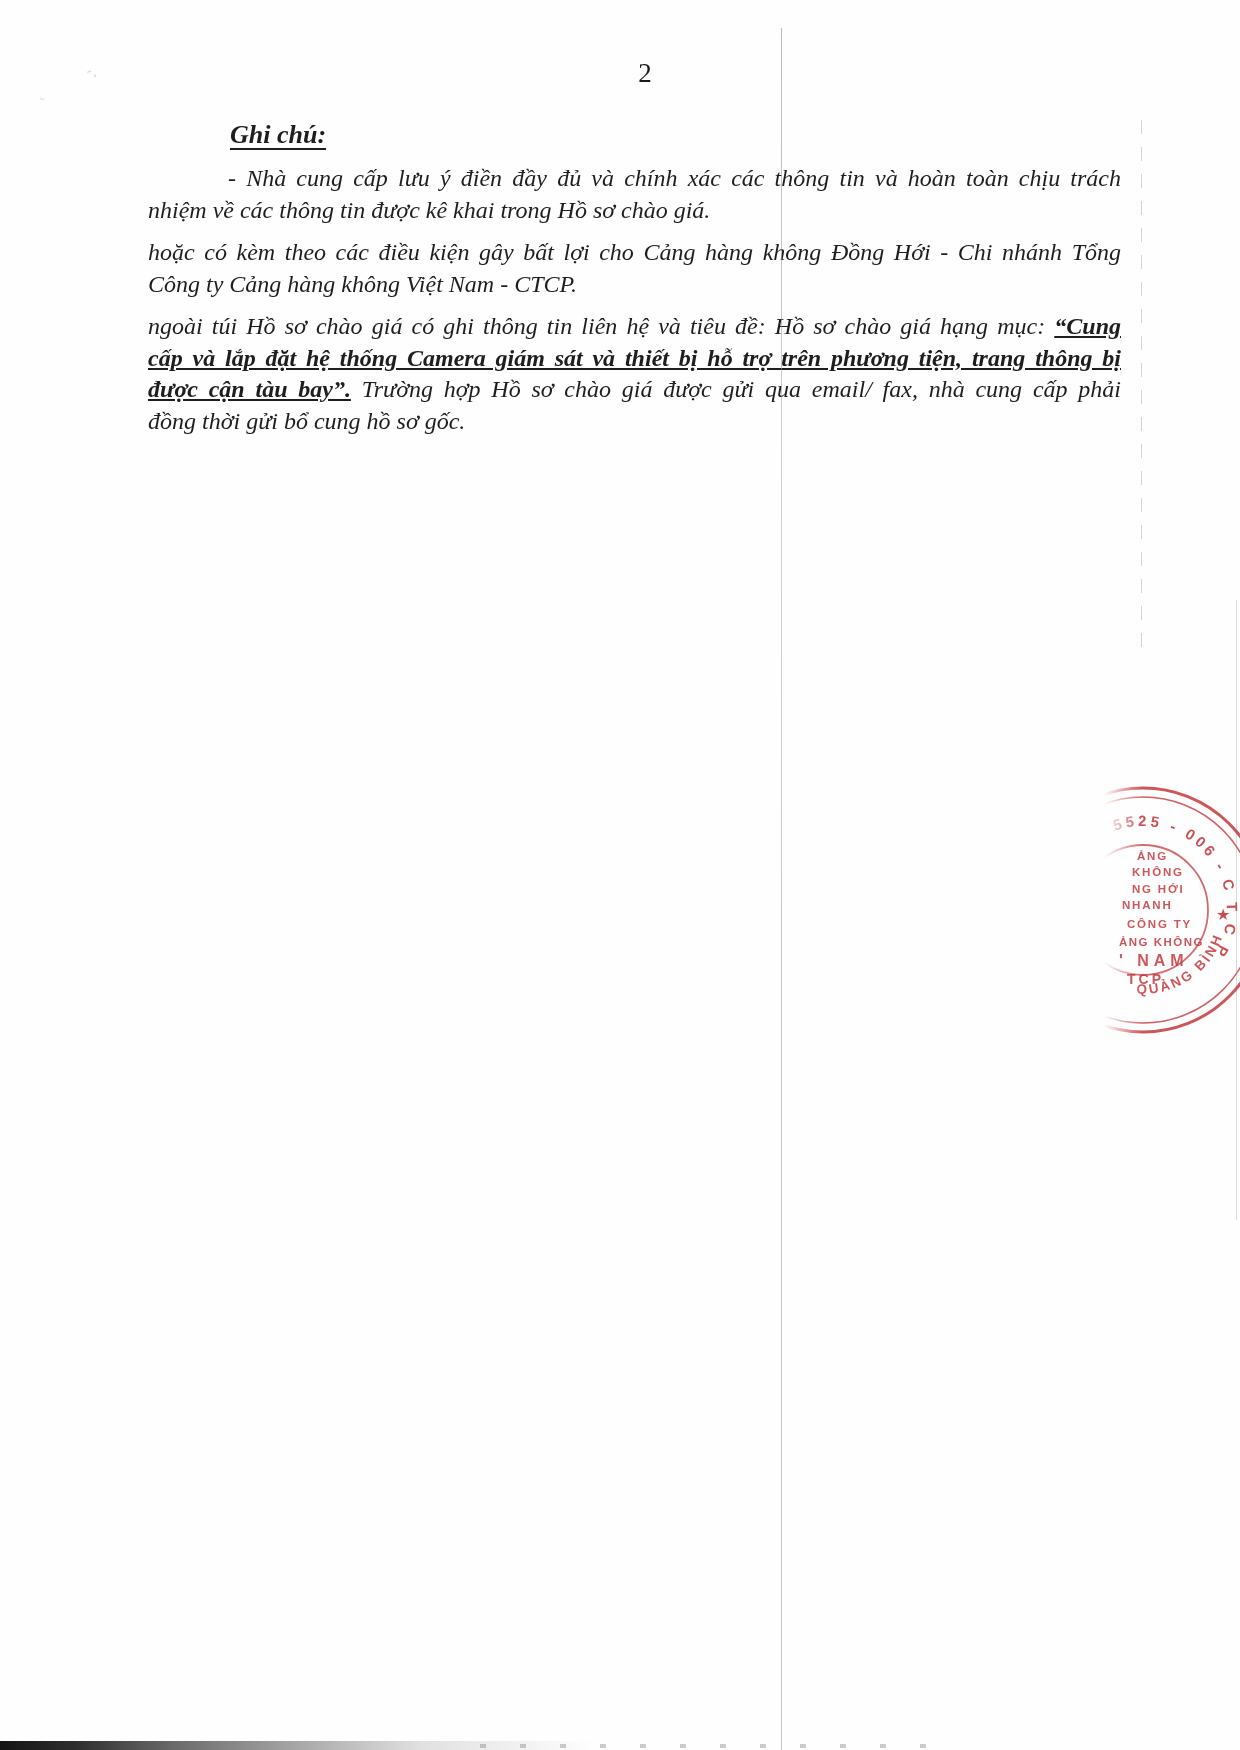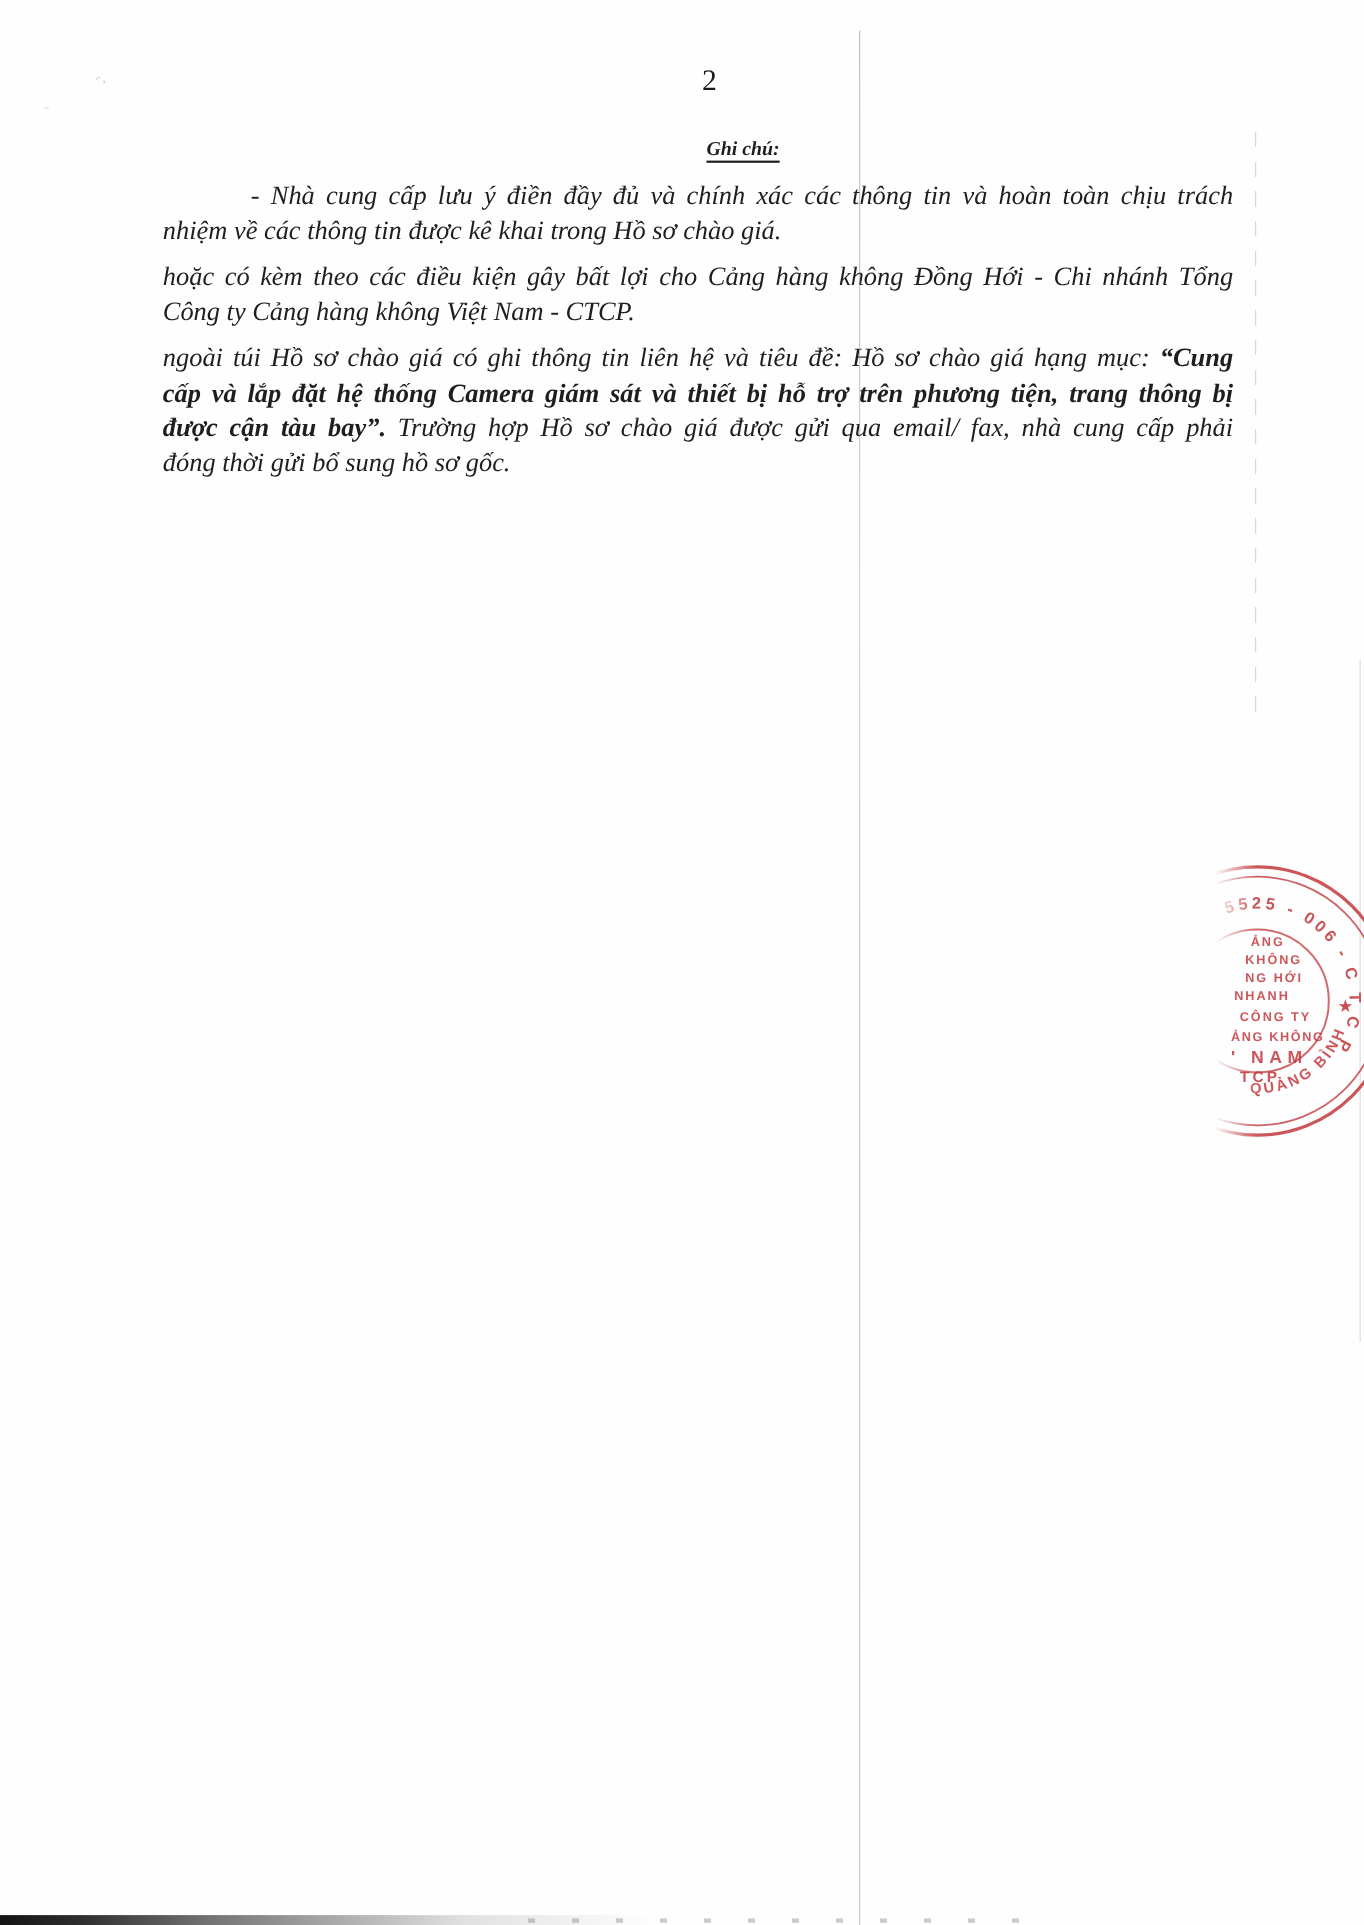--- a/index.html
+++ b/index.html
@@ -7,36 +7,35 @@
     position:relative;width:1240px;height:1750px;margin:0 auto;
     background:#fefefe;overflow:hidden;
     font-family:"Liberation Serif","DejaVu Serif",serif;color:#1e1e20;
   }
   .page-number{
     position:absolute;left:560px;top:58px;width:170px;
     text-align:center;font-size:27px;font-style:normal;color:#1a1a1c;
   }
   .doc{position:absolute;left:148px;top:118px;width:973px;}
   .heading{
-    margin-left:82px;font-style:italic;font-weight:bold;font-size:18px;
+    margin-left:82px;font-style:italic;font-weight:bold;font-size:26px;
     line-height:34px;
-    text-align:center;
   }
   .heading span{
     text-decoration:underline;text-decoration-thickness:2px;text-underline-offset:5px;
   }
   .paras{margin-top:4px;}
   .para{margin-top:11px;}
   .line{
     font-style:italic;font-size:24px;line-height:31.5px;
     text-align:justify;text-align-last:justify;
   }
   .line.first{text-indent:80px;}
   .line.last{text-align-last:left;}
-  .line .b{font-weight:bold;}
+  .line .b{font-weight:bold;text-decoration:underline;}
   
   .fold-line{
     position:absolute;left:781px;top:28px;width:1.4px;height:1722px;
     background:linear-gradient(to bottom,
       rgba(150,150,158,.65) 0%,rgba(165,165,172,.5) 30%,
       rgba(155,155,162,.6) 60%,rgba(150,150,158,.55) 100%);
   }
   .edge-line-a{
     position:absolute;left:1141px;top:120px;width:1px;height:540px;
     background:repeating-linear-gradient(to bottom,
@@ -83,21 +82,21 @@
           <div class="line last"><span>nhiệm về các thông tin được kê khai trong Hồ sơ chào giá.</span></div>
         </div>
         <div class="para">
           <div class="line"><span>hoặc có kèm theo các điều kiện gây bất lợi cho Cảng hàng không Đồng Hới - Chi nhánh Tổng</span></div>
           <div class="line last"><span>Công ty Cảng hàng không Việt Nam - CTCP.</span></div>
         </div>
         <div class="para">
           <div class="line"><span>ngoài túi Hồ sơ chào giá có ghi thông tin liên hệ và tiêu đề: Hồ sơ chào giá hạng mục: </span><span class="b">“Cung</span></div>
           <div class="line"><span class="b">cấp và lắp đặt hệ thống Camera giám sát và thiết bị hỗ trợ trên phương tiện, trang thông bị</span></div>
           <div class="line"><span class="b">được cận tàu bay”.</span><span> Trường hợp Hồ sơ chào giá được gửi qua email/ fax, nhà cung cấp phải</span></div>
-          <div class="line last"><span>đóng thời gửi bổ sung hồ sơ gốc.</span></div>
+          <div class="line last"><span>đồng thời gửi bổ cung hồ sơ gốc.</span></div>
         </div>
       </div>
   </div>
 
   <div class="fold-line"></div>
   <div class="edge-line-a"></div>
   <div class="edge-line-b"></div>
 
   <svg class="stamp" viewBox="0 0 290 290">
     <defs>

